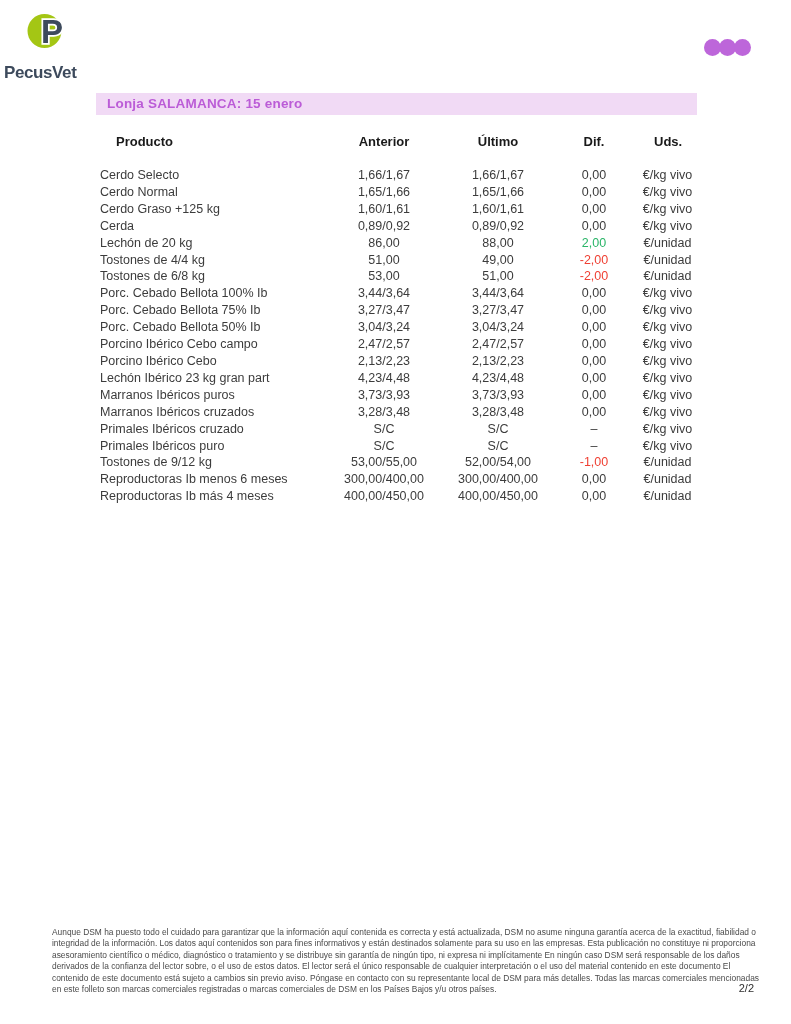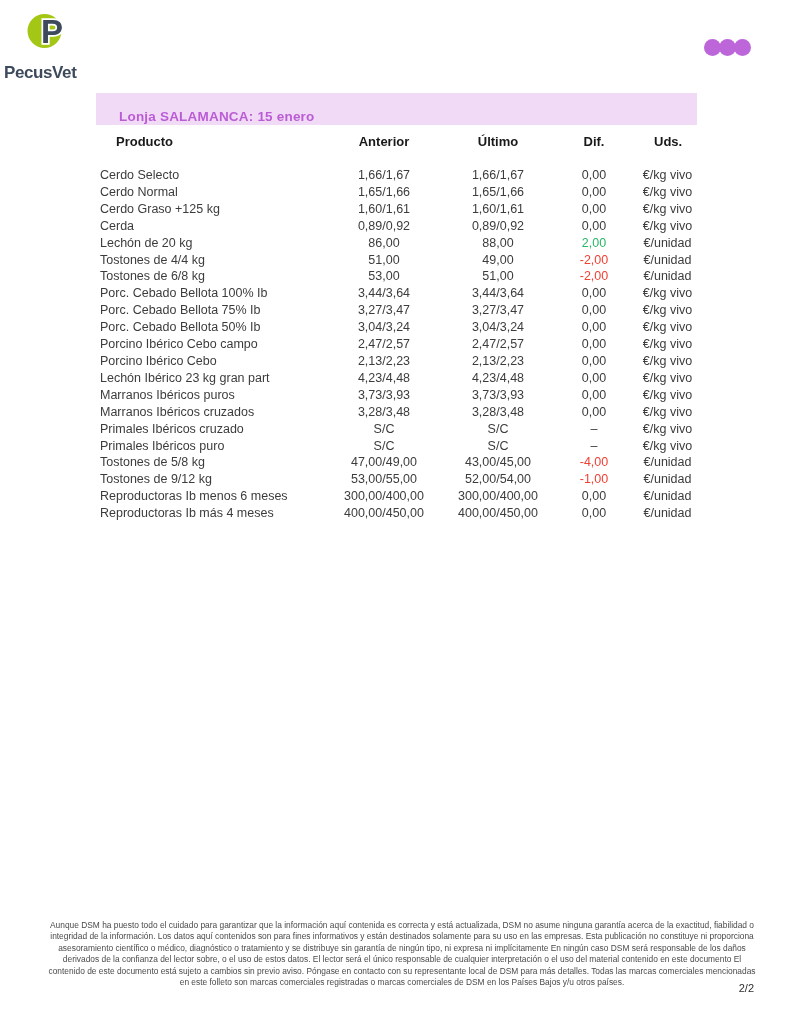--- a/index.html
+++ b/index.html
@@ -30,22 +30,22 @@
     font-size:17px;font-weight:bold;color:var(--logo-navy);
     letter-spacing:-0.4px;margin-top:12px;
   }
   .dots{position:absolute;top:39px;right:40px;display:flex;}
   .dot{width:17px;height:17px;border-radius:50%;background:var(--dots);}
   .dot + .dot{margin-left:-2px;}
   
   .title-bar{
     position:absolute;left:96px;top:93px;width:601px;height:22px;
     background:var(--titlebar-bg);
-    display:flex;align-items:flex-start;
-    padding:16px;box-sizing:border-box;
+    display:flex;align-items:flex-end;
+    padding:4px;box-sizing:border-box;
   }
   .title-bar span{
     font-size:13.5px;font-weight:bold;color:var(--purple);
     padding-left:7px;letter-spacing:0.2px;
   }
   
   table.price{
     position:absolute;left:100px;top:116px;width:597px;
     border-collapse:collapse;table-layout:fixed;
     font-size:12.5px;color:var(--body-text);
@@ -59,21 +59,21 @@
     padding:0;height:16.9px;line-height:16.9px;
     text-align:center;vertical-align:middle;white-space:nowrap;
   }
   table.price td:first-child{text-align:left;}
   td.dif-up{color:var(--green);}
   td.dif-down{color:var(--red);}
   
   .disclaimer{
     position:absolute;left:45px;top:920px;width:714px;
     font-size:8.4px;line-height:11.4px;color:var(--footer-text);
-    text-align:center;margin:0;
+    text-align:left;margin:7px;
   }
   .page-number{
     position:absolute;right:37px;top:982px;
     font-size:11px;color:#2E2E2E;
   }
 </style>
 </head>
 <body>
 
 <div class="page">
@@ -227,27 +227,20 @@
           <td>€/kg vivo</td>
         </tr>
         <tr>
           <td>Primales Ibéricos puro</td>
           <td>S/C</td>
           <td>S/C</td>
           <td class="dif-none">–</td>
           <td>€/kg vivo</td>
         </tr>
         <tr>
-          <td>Tostones de 5/8 kg</td>
-          <td>47,00/49,00</td>
-          <td>43,00/45,00</td>
-          <td class="dif-down">-4,00</td>
-          <td>€/unidad</td>
-        </tr>
-        <tr>
           <td>Tostones de 9/12 kg</td>
           <td>53,00/55,00</td>
           <td>52,00/54,00</td>
           <td class="dif-down">-1,00</td>
           <td>€/unidad</td>
         </tr>
         <tr>
           <td>Reproductoras Ib menos 6 meses</td>
           <td>300,00/400,00</td>
           <td>300,00/400,00</td>

